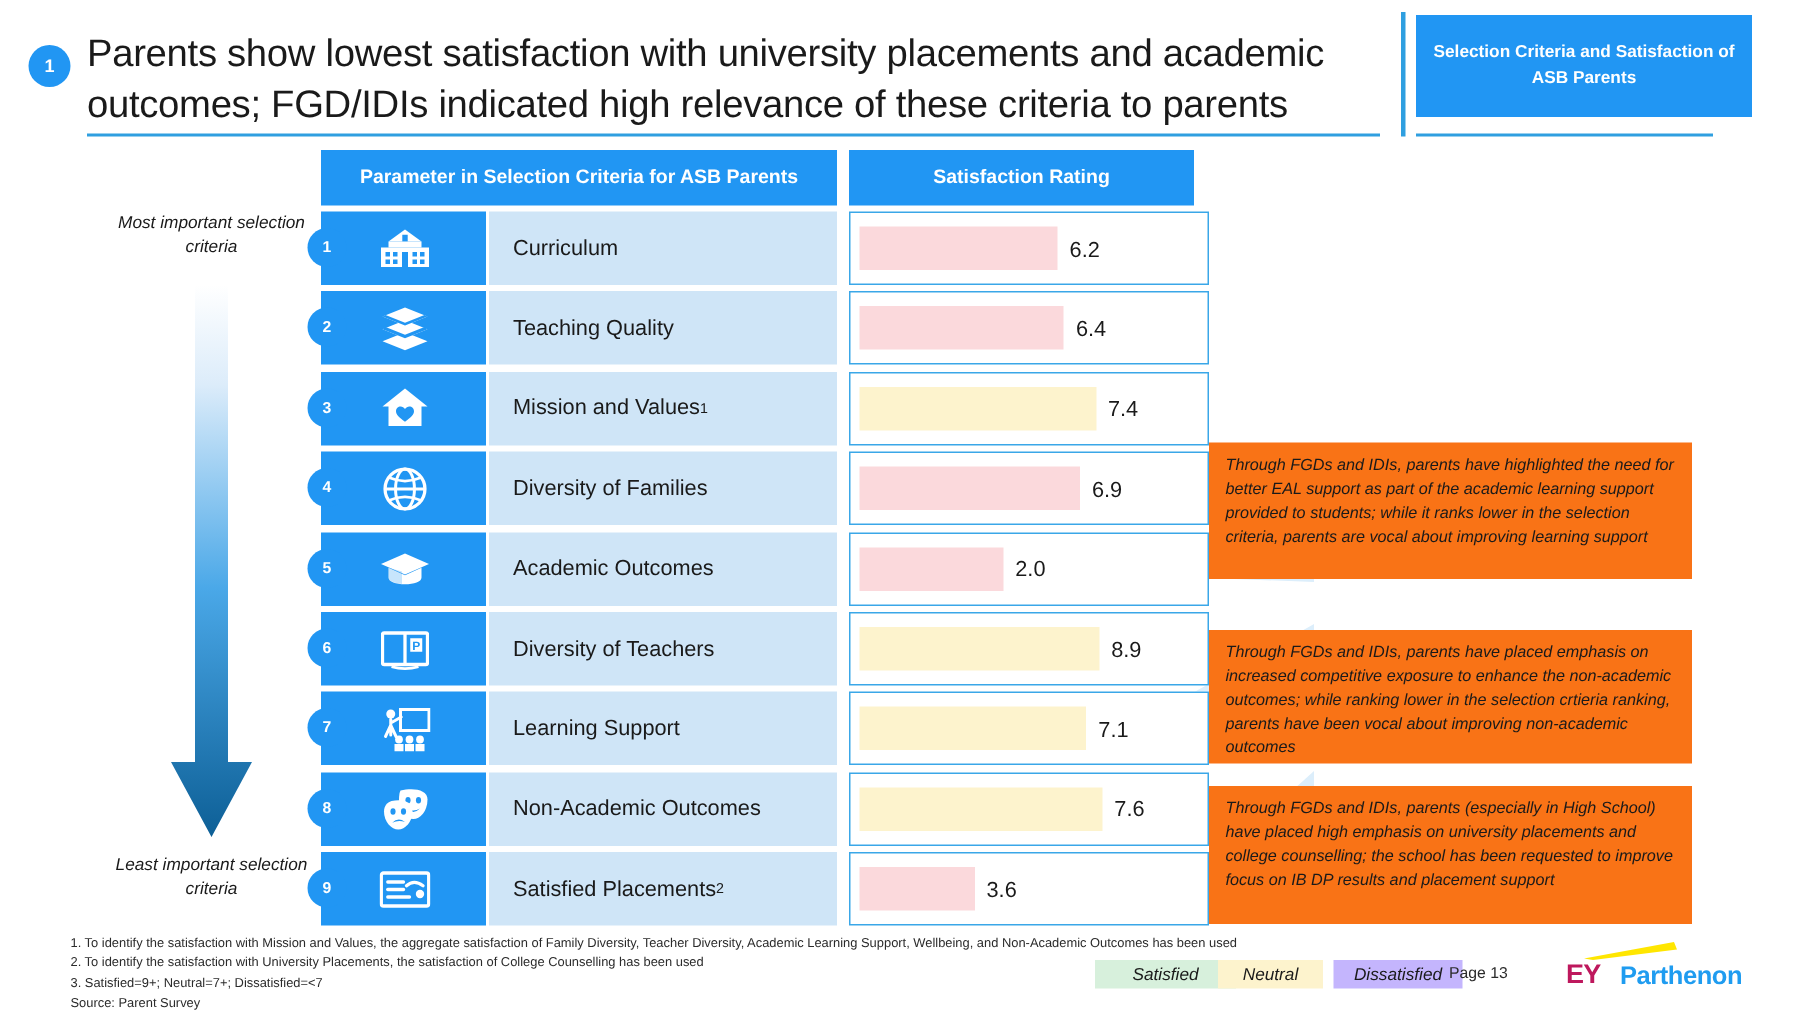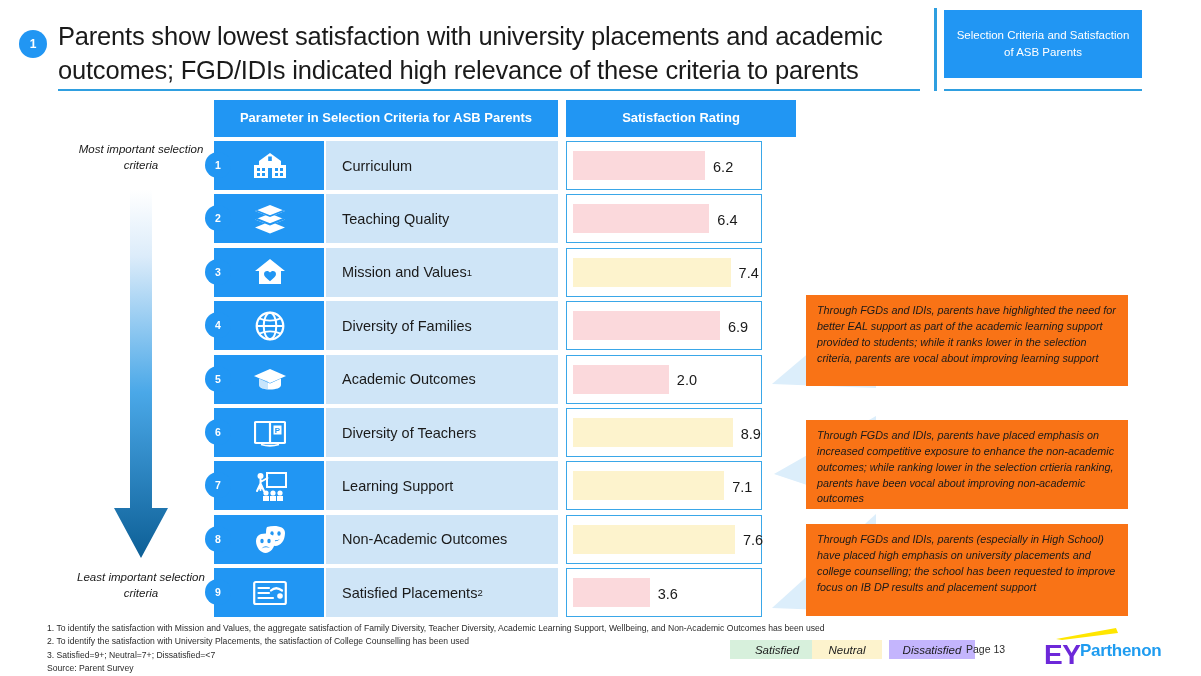--- a/index.html
+++ b/index.html
@@ -18,22 +18,22 @@
     font-size:12px; font-weight:bold; display:flex; align-items:center; justify-content:center;
   }
   .hdr-title {
     position:absolute; left:58px; top:20px; width:860px;
     font-size:25.5px; color:#1a1a1a; line-height:1.32; letter-spacing:-0.2px;
   }
   .hdr-divline-v {
     position:absolute; left:934px; top:8px; width:3px; height:83px; background:#2f9fe0;
   }
   .hdr-tag {
-    position:absolute; left:944px; top:10px; width:198px; height:68px;
-    background:#2196f3; color:#fff; font-size:11.5px; font-weight:normal;
+    position:absolute; left:944px; top:10px; width:224px; height:68px;
+    background:#2196f3; color:#fff; font-size:11.5px; font-weight:bold;
     display:flex; align-items:center; justify-content:center; text-align:center;
     line-height:1.45; padding:0 10px;
   }
   .hdr-rule {
     position:absolute; left:58px; top:89px; width:862px; height:2px; background:#2f9fe0;
   }
   .hdr-rule2 {
     position:absolute; left:944px; top:89px; width:198px; height:2px; background:#2f9fe0;
   }
 
@@ -73,21 +73,21 @@
   }
   .row-icon svg { display:block; }
   .row-label {
     position:absolute; left:112px; top:0; width:232px; height:49px;
     background:#cfe5f7; color:#1a1a1a; font-size:14.5px;
     display:flex; align-items:center; padding-left:16px;
   }
   .row-label sup { font-size:9.5px; vertical-align:super; }
 
   .rating-cell {
-    position:absolute; left:352px; top:0; width:196px; height:49px;
+    position:absolute; left:352px; top:0; width:240px; height:49px;
     background:#ffffff; border:1.6px solid #3aa7e8;
   }
   .bar { position:absolute; left:6px; top:9px; height:29px; }
   .bar-val {
     position:absolute; top:0; height:49px; display:flex; align-items:center;
     font-size:14.5px; color:#1a1a1a;
   }
 
   
   .callout {
@@ -117,22 +117,22 @@
   #legend-neutral     { left:812px; top:640px; width:70px; background:#fdf3cd; }
   #legend-dissatisfied{ left:889px; top:640px; width:86px; background:#c4b5fd; }
   #page-number {
     position:absolute; left:966px; top:643px; font-size:10.5px; color:#2b2b2b;
   }
 
   
   #ey-logo { position:absolute; left:1044px; top:628px; width:110px; height:40px; }
   #ey-beam { position:absolute; left:12px; top:0px; width:62px; height:12px; }
   #ey-mark {
-    position:absolute; left:0px; top:11px; font-size:28px; font-weight:bold;
-    color:#6d28d9; letter-spacing:-0.5px; font-family:"Liberation Sans", sans-serif;
+    position:absolute; left:0px; top:11px; font-size:18px; font-weight:bold;
+    color:#be185d; letter-spacing:-0.5px; font-family:"Liberation Sans", sans-serif;
   }
   #ey-word {
     position:absolute; left:36px; top:13px; font-size:17px; font-weight:bold;
     color:#1f9cf0; letter-spacing:-0.3px;
   }
 </style>
 </head>
 <body>
 
 <div id="slide">

